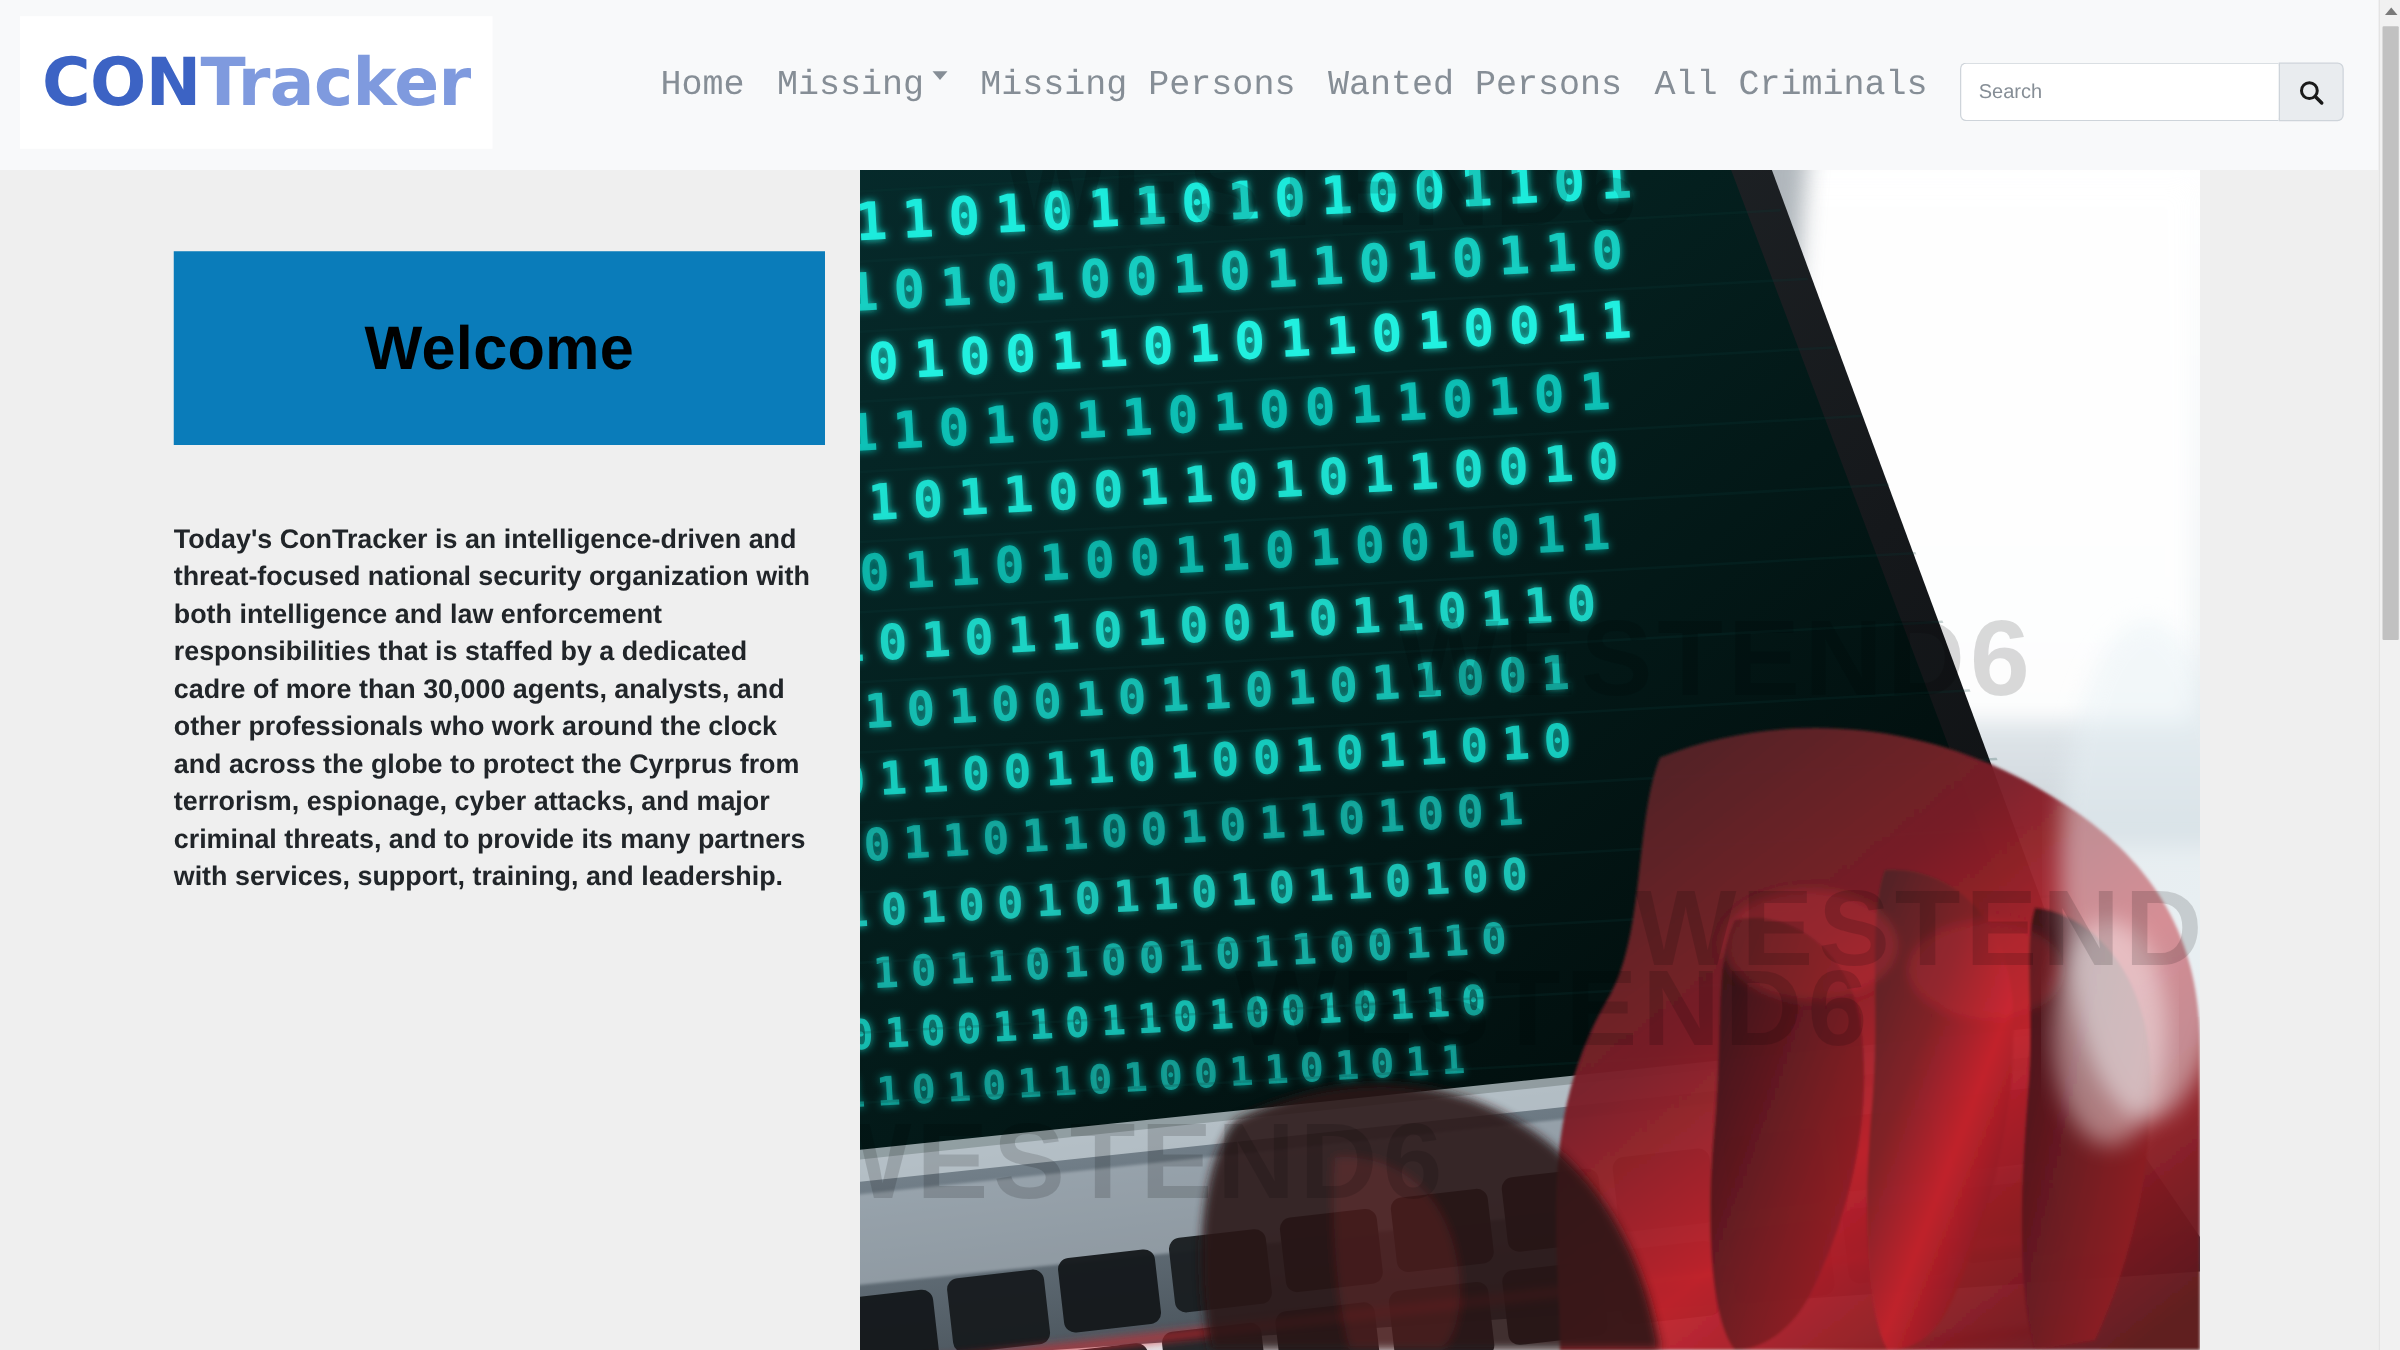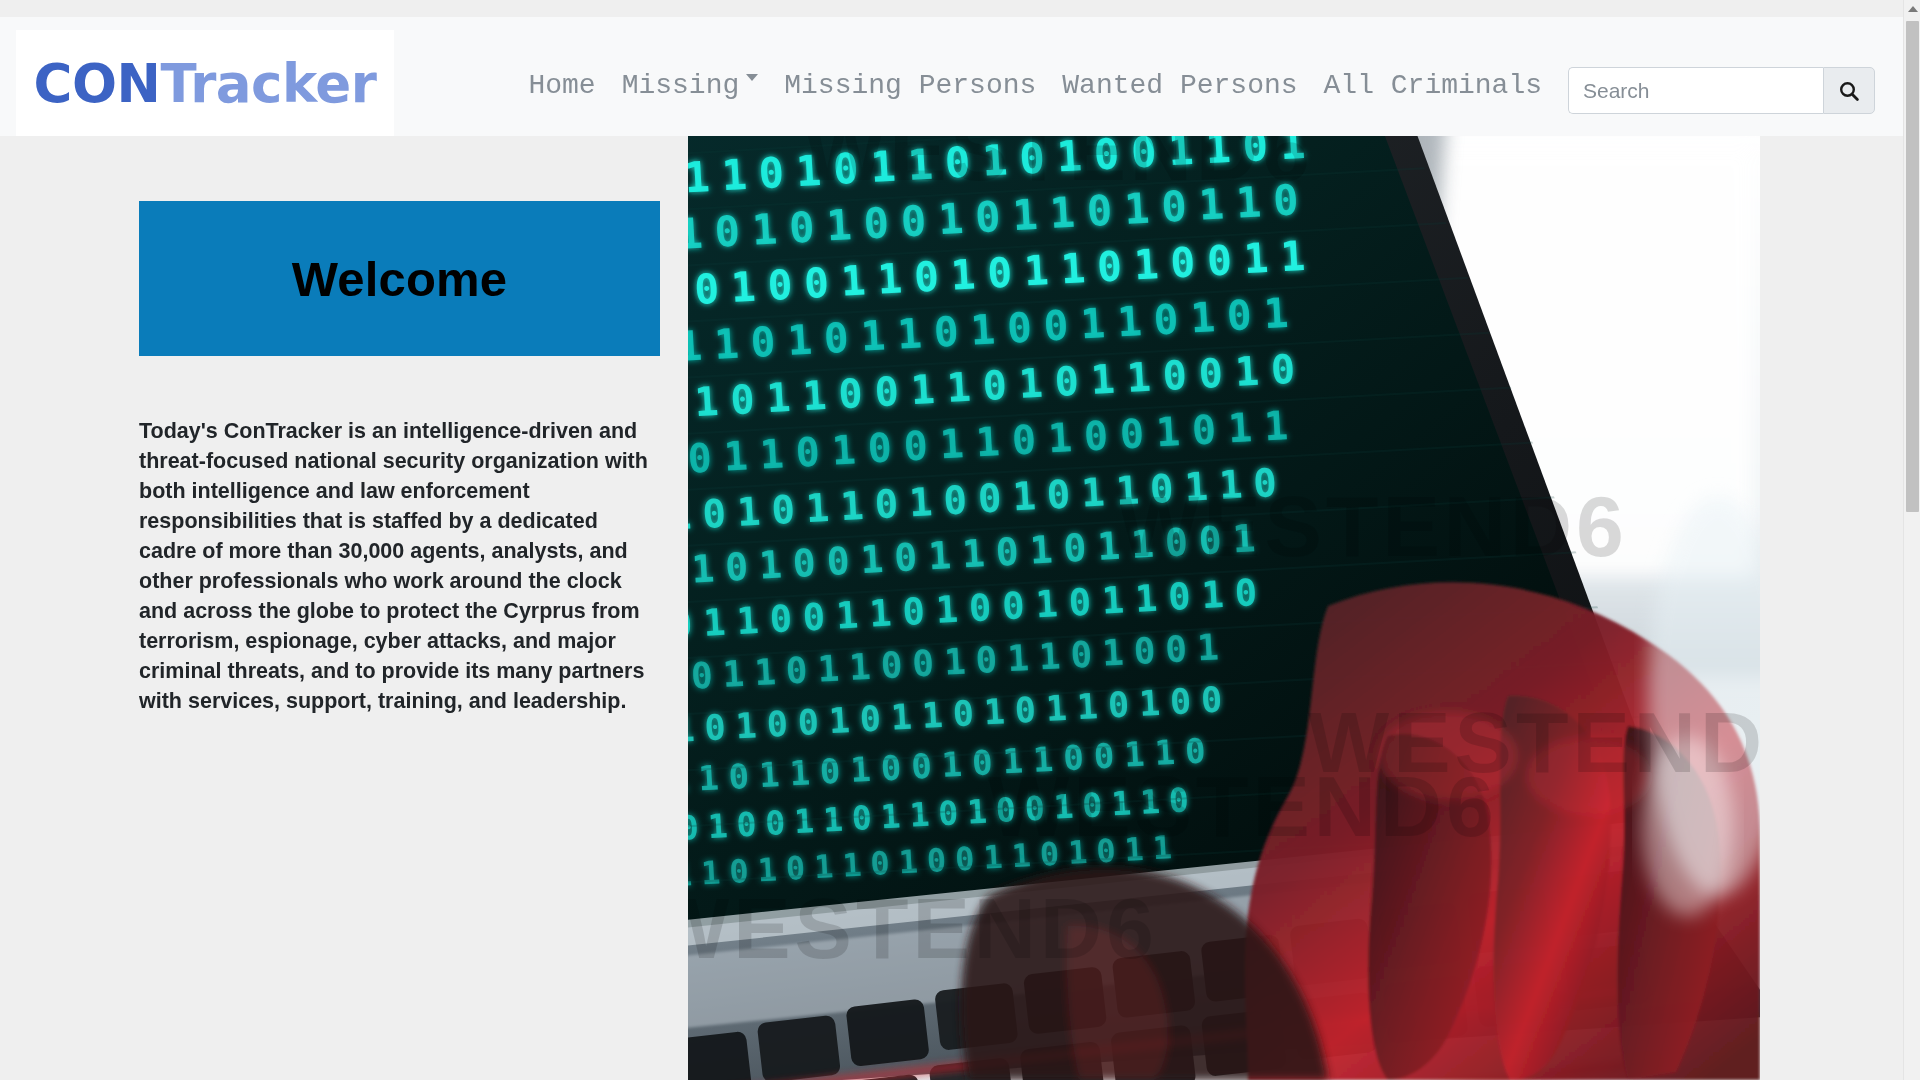--- a/index.html
+++ b/index.html
@@ -12,21 +12,21 @@
 
   body {
     font-family: "Liberation Sans", sans-serif;
     background: #efefef;
     position: relative;
   }
 
   
   .navbar {
     position: absolute;
-    top: 17px; left: 0;
+    top: 0; left: 0;
     width: 1903px;
     height: 136px;
     background: #f8f9fa;
     display: flex;
     align-items: center;
     padding-left: 16px;
   }
 
   .brand {
     position: absolute;
@@ -94,21 +94,21 @@
     align-items: stretch;
   }
 
   .search-input {
     width: 255px;
     height: 47px;
     border: 1px solid #ced4da;
     border-right: none;
     border-radius: 5px 0 0 5px;
     padding: 0 14px;
-    font-size: 21px;
+    font-size: 16px;
     color: #495057;
     background: #fff;
     outline: none;
     font-family: "Liberation Sans", sans-serif;
   }
   .search-input::placeholder { color: #868e96; }
 
   .search-btn {
     width: 52px;
     height: 47px;

